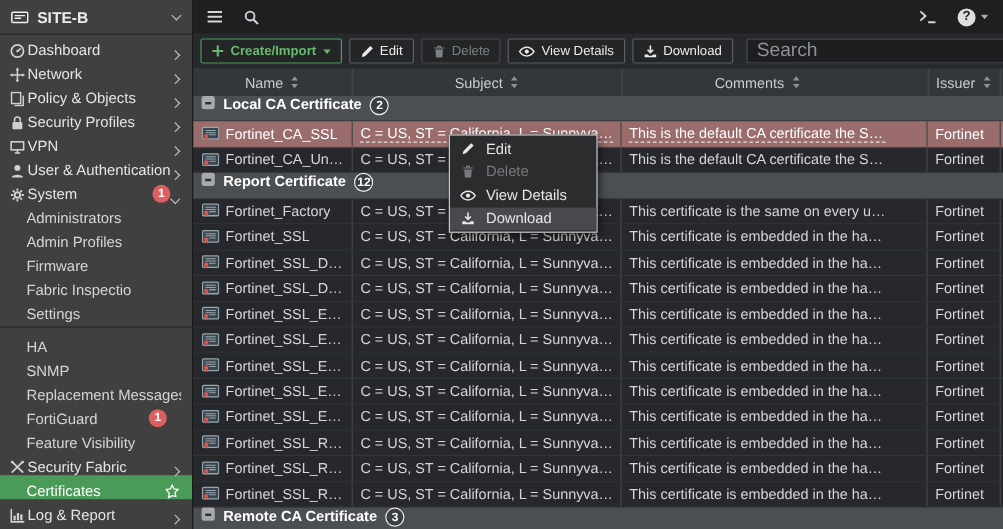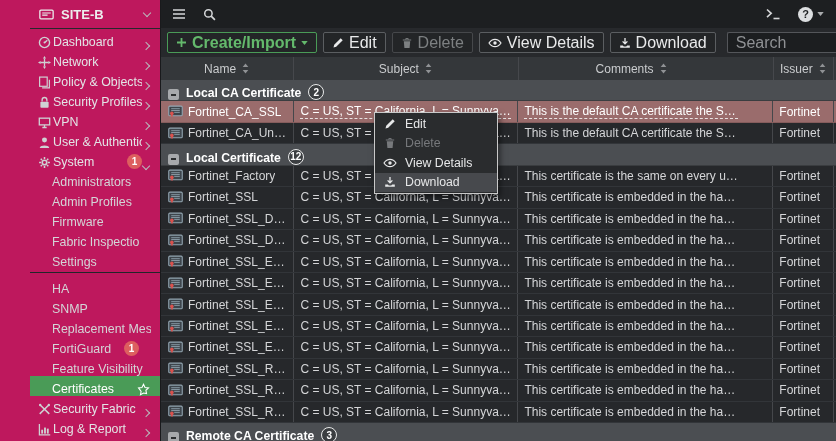--- a/index.html
+++ b/index.html
@@ -4,21 +4,21 @@
 <style>
   * { margin:0; padding:0; box-sizing:border-box; }
   html,body { background:#151617; }
   .app {
     position:relative; width:836px; height:441px; overflow:hidden;
     font-family:"Liberation Sans", sans-serif; font-size:12px;
     background:#26282b; color:#d8d9da; user-select:none;
   }
   
   .sidebar { position:absolute; left:0; top:0; width:161px; height:441px;
-    background:#be185d; border-right:1px solid #191a1c; overflow:hidden;padding-left:30px; }
+    background:#404040; border-right:1px solid #191a1c; overflow:hidden; }
   .site-header { height:29px; display:flex; align-items:center; gap:7px;
     padding:0 8px 0 9px; color:#eceded; font-size:13px; font-weight:bold;
     border-bottom:1px solid #26292c; cursor:pointer; }
   .site-header .spacer { flex:1; }
   .nav-item { display:flex; align-items:flex-end; height:20px; padding:0 9px 0 7px;
     gap:1px; color:#e3e4e6; font-size:12.4px; cursor:pointer; white-space:nowrap; }
   .nav-item .nav-label { flex:1; overflow:hidden; }
   .nav-item.sub { padding-left:22px; color:#d4d5d7; }
   .nav-item.selected { background:#4a9b57; color:#fff; }
   .nav-divider { height:1px; background:#232629; margin:3px 0; }
@@ -40,40 +40,40 @@
   .help-wrap { display:flex; align-items:center; gap:4px; cursor:pointer; }
   .help-circle { width:15px; height:15px; border-radius:50%; background:#dcdee0;
     color:#1d1f21; font-weight:bold; font-size:11px; display:flex;
     align-items:center; justify-content:center; }
   .caret-glyph { color:#a9abad; }
   
   .toolbar { height:29px; background:#27292c; display:flex; align-items:center;
     padding-left:6px; gap:6px; overflow:hidden; }
   .btn { display:inline-flex; align-items:center; gap:5px; height:21px; padding:0 8px;
     border:1px solid #5b5e61; border-radius:2px; background:#232527; color:#e9eaeb;
-    font-size:16px; font-family:inherit; cursor:pointer; white-space:nowrap; }
+    font-size:11px; font-family:inherit; cursor:pointer; white-space:nowrap; }
   .btn .icon { color:inherit; }
   .btn.green { color:#64b96c; border-color:#4a9b57; font-weight:bold; }
   .btn.disabled { color:#7d8082; border-color:#46484b; cursor:default; }
   .search-input { flex:1; height:21px; margin-left:5px; background:#1c1e20;
     border:1px solid #54565a; border-right:none; border-radius:2px 0 0 2px;
     color:#d6d7d8; font-size:16px; font-family:inherit; padding:0 8px; outline:none; }
   .search-input::placeholder { color:#8f9194; }
   .search-btn { width:26px; height:21px; flex:none; background:#232527;
     border:1px solid #54565a; display:flex; align-items:center; justify-content:center;
     color:#e4e5e6; cursor:pointer; }
   
   .thead { height:23px; background:#34373a; display:flex; color:#caccce; }
   .th { display:flex; align-items:center; justify-content:center; gap:5px;
     border-left:1px solid #46484c; cursor:pointer; overflow:hidden; }
   .th:first-child { border-left:none; }
   .c-name { width:138px; } .c-subject { width:234px; } .c-comments { width:237px; }
   .c-issuer { width:63px;margin-left:28px; } .c-sliver { width:3px; border-left:1px solid #46484c; }
   .tbody { height:361px; overflow:hidden; }
-  .group-row { height:21.45px; background:#4b4e52; display:flex; align-items:flex-end;
+  .group-row { height:21.45px; background:#4b4e52; display:flex; align-items:flex-start;
     gap:7px; padding-left:7px; color:#fff; font-weight:bold; font-size:12.2px;
     border-bottom:1px solid #3a3d40; cursor:pointer; }
   .collapse-box { width:11px; height:11px; border-radius:2px; background:#a7a9ac;
     display:flex; align-items:center; justify-content:center; flex:none; }
   .collapse-box i { display:block; width:5px; height:2px; background:#2c2e30; }
   .count-badge { width:16px; height:16px; border-radius:50%; border:1.5px solid #e9eaea;
     background:#3b3e41; color:#fff; font-size:10px; font-weight:bold;
     display:flex; align-items:center; justify-content:center; flex:none; }
   .trow { height:21.45px; display:flex; background:#26282b;
     border-bottom:1px solid #323539; color:#d5d6d8; cursor:pointer; }
@@ -208,38 +208,38 @@
         <div class="nav-item sub">
           <span class="nav-label">Replacement Messages</span>
         </div>
         <div class="nav-item sub">
           <span class="nav-label">FortiGuard</span>
           <span class="badge gap">1</span>
         </div>
         <div class="nav-item sub">
           <span class="nav-label">Feature Visibility</span>
         </div>
-        <div class="nav-item sub selected">
-          <span class="nav-label">Certificates</span>
-          <span class="icon">
-            <svg width="13" height="13" viewBox="0 0 12 12">
-              <path d="M6 1.2 7.4 4.1l3.2.4-2.4 2.2.6 3.1L6 9.3 3.2 10.8l.6-3.1L1.4 4.5l3.2-.4z" fill="none" stroke="currentColor" stroke-width="1"></path>
-            </svg>
-          </span>
-        </div>
         <div class="nav-item">
           <span class="icon">
             <svg width="13" height="13" viewBox="0 0 12 12">
               <path d="M2 1.8 10.4 10M10 1.8 1.6 10" stroke="currentColor" stroke-width="1.4"></path>
               <circle cx="2" cy="1.9" r="1.1" fill="currentColor"></circle>
               <circle cx="10" cy="1.9" r="1.1" fill="currentColor"></circle>
             </svg>
           </span>
           <span class="nav-label">Security Fabric</span>
           <span class="chev right"></span>
+        </div>
+        <div class="nav-item sub selected">
+          <span class="nav-label">Certificates</span>
+          <span class="icon">
+            <svg width="13" height="13" viewBox="0 0 12 12">
+              <path d="M6 1.2 7.4 4.1l3.2.4-2.4 2.2.6 3.1L6 9.3 3.2 10.8l.6-3.1L1.4 4.5l3.2-.4z" fill="none" stroke="currentColor" stroke-width="1"></path>
+            </svg>
+          </span>
         </div>
         <div class="nav-item">
           <span class="icon">
             <svg width="13" height="13" viewBox="0 0 12 12">
               <path d="M1.3 1v10h10" fill="none" stroke="currentColor" stroke-width="1.2"></path>
               <rect x="3" y="6.2" width="1.7" height="3.6" fill="currentColor"></rect>
               <rect x="5.6" y="4.2" width="1.7" height="5.6" fill="currentColor"></rect>
               <rect x="8.2" y="5.2" width="1.7" height="4.6" fill="currentColor"></rect>
             </svg>
           </span>
@@ -432,21 +432,21 @@
           </div>
           <div class="td c-issuer">
             <span>Fortinet</span>
           </div>
           <div class="c-sliver"></div>
         </div>
         <div class="group-row">
           <span class="collapse-box">
             <i></i>
           </span>
-          <span>Local Certificate</span>
+          <span>Report Certificate</span>
           <span class="count-badge">12</span>
         </div>
         <div class="trow">
           <div class="td c-name">
             <span class="icon">
               <svg width="15" height="13" viewBox="0 0 14 12">
                 <rect x="0.7" y="1" width="12.6" height="9" rx="1" fill="#3d454c" stroke="#93a6b2" stroke-width="1"></rect>
                 <path d="M3 3.4h8M3 5.1h8M5.8 6.8h5.2" stroke="#93a6b2" stroke-width="0.8"></path>
                 <circle cx="3.6" cy="7.8" r="1.7" fill="#d9534f"></circle>
                 <path d="M2.9 9.2 2.6 11l1-.6 1 .6-.3-1.8z" fill="#d9534f"></path>

